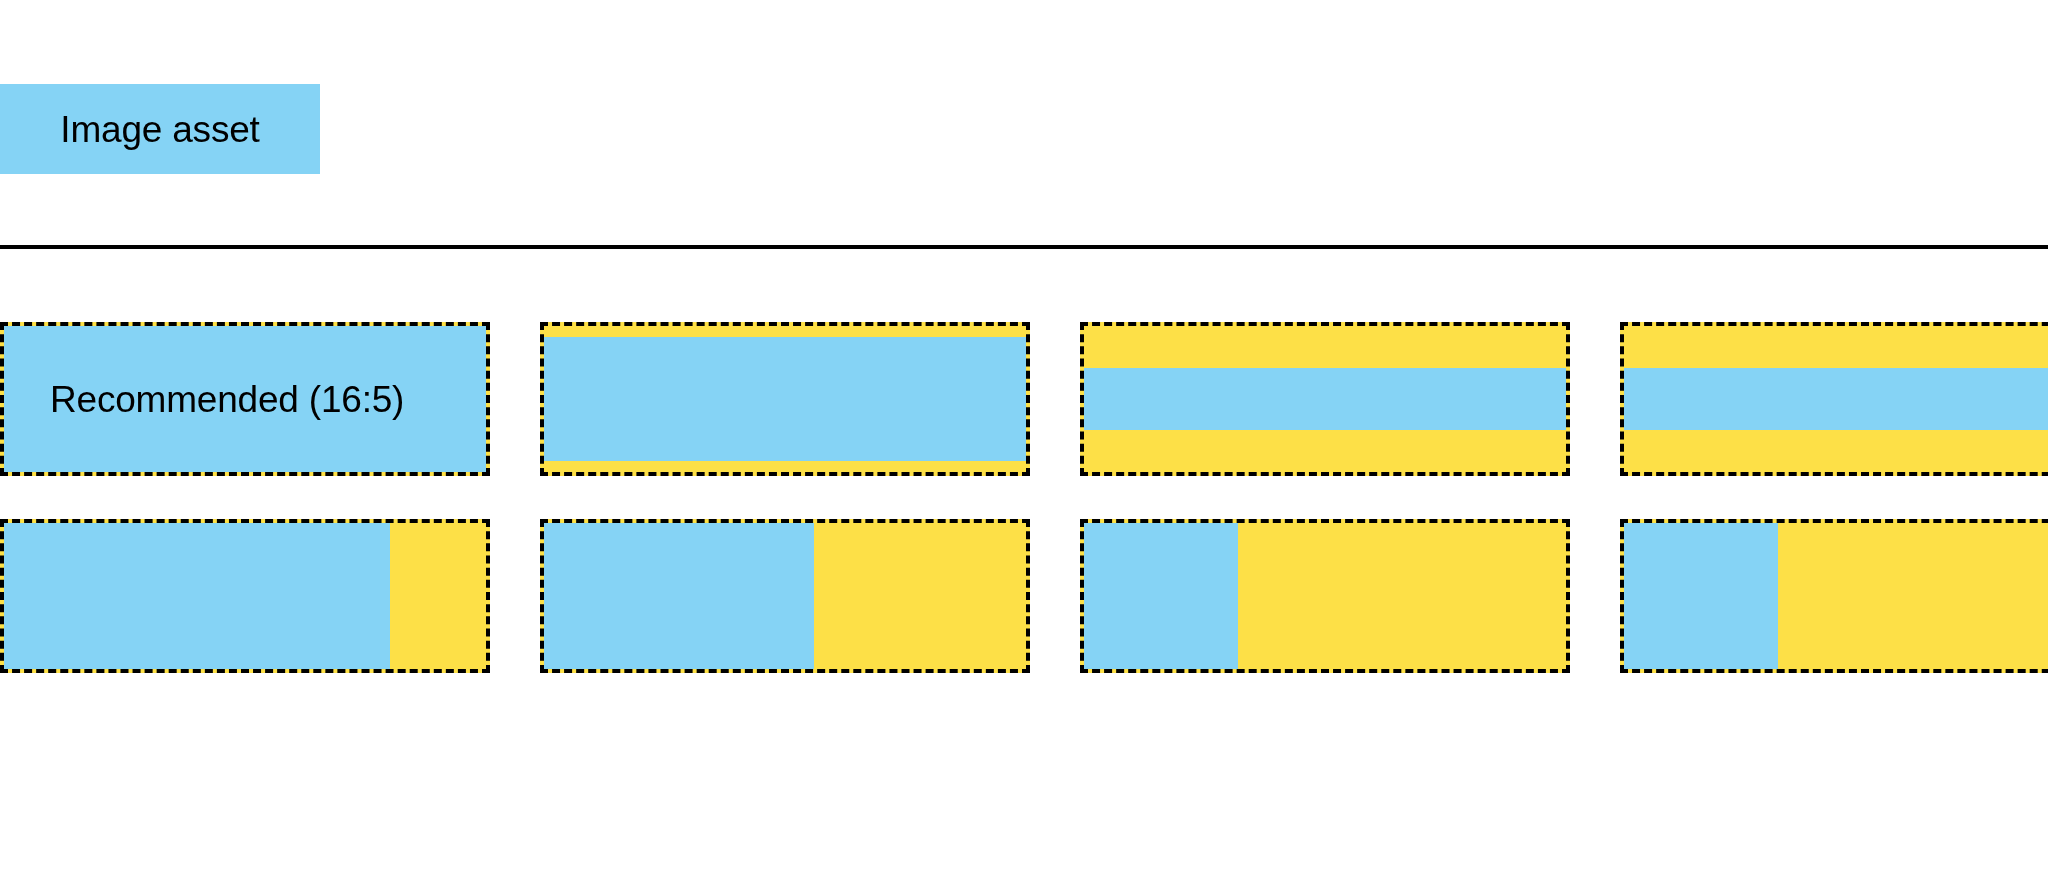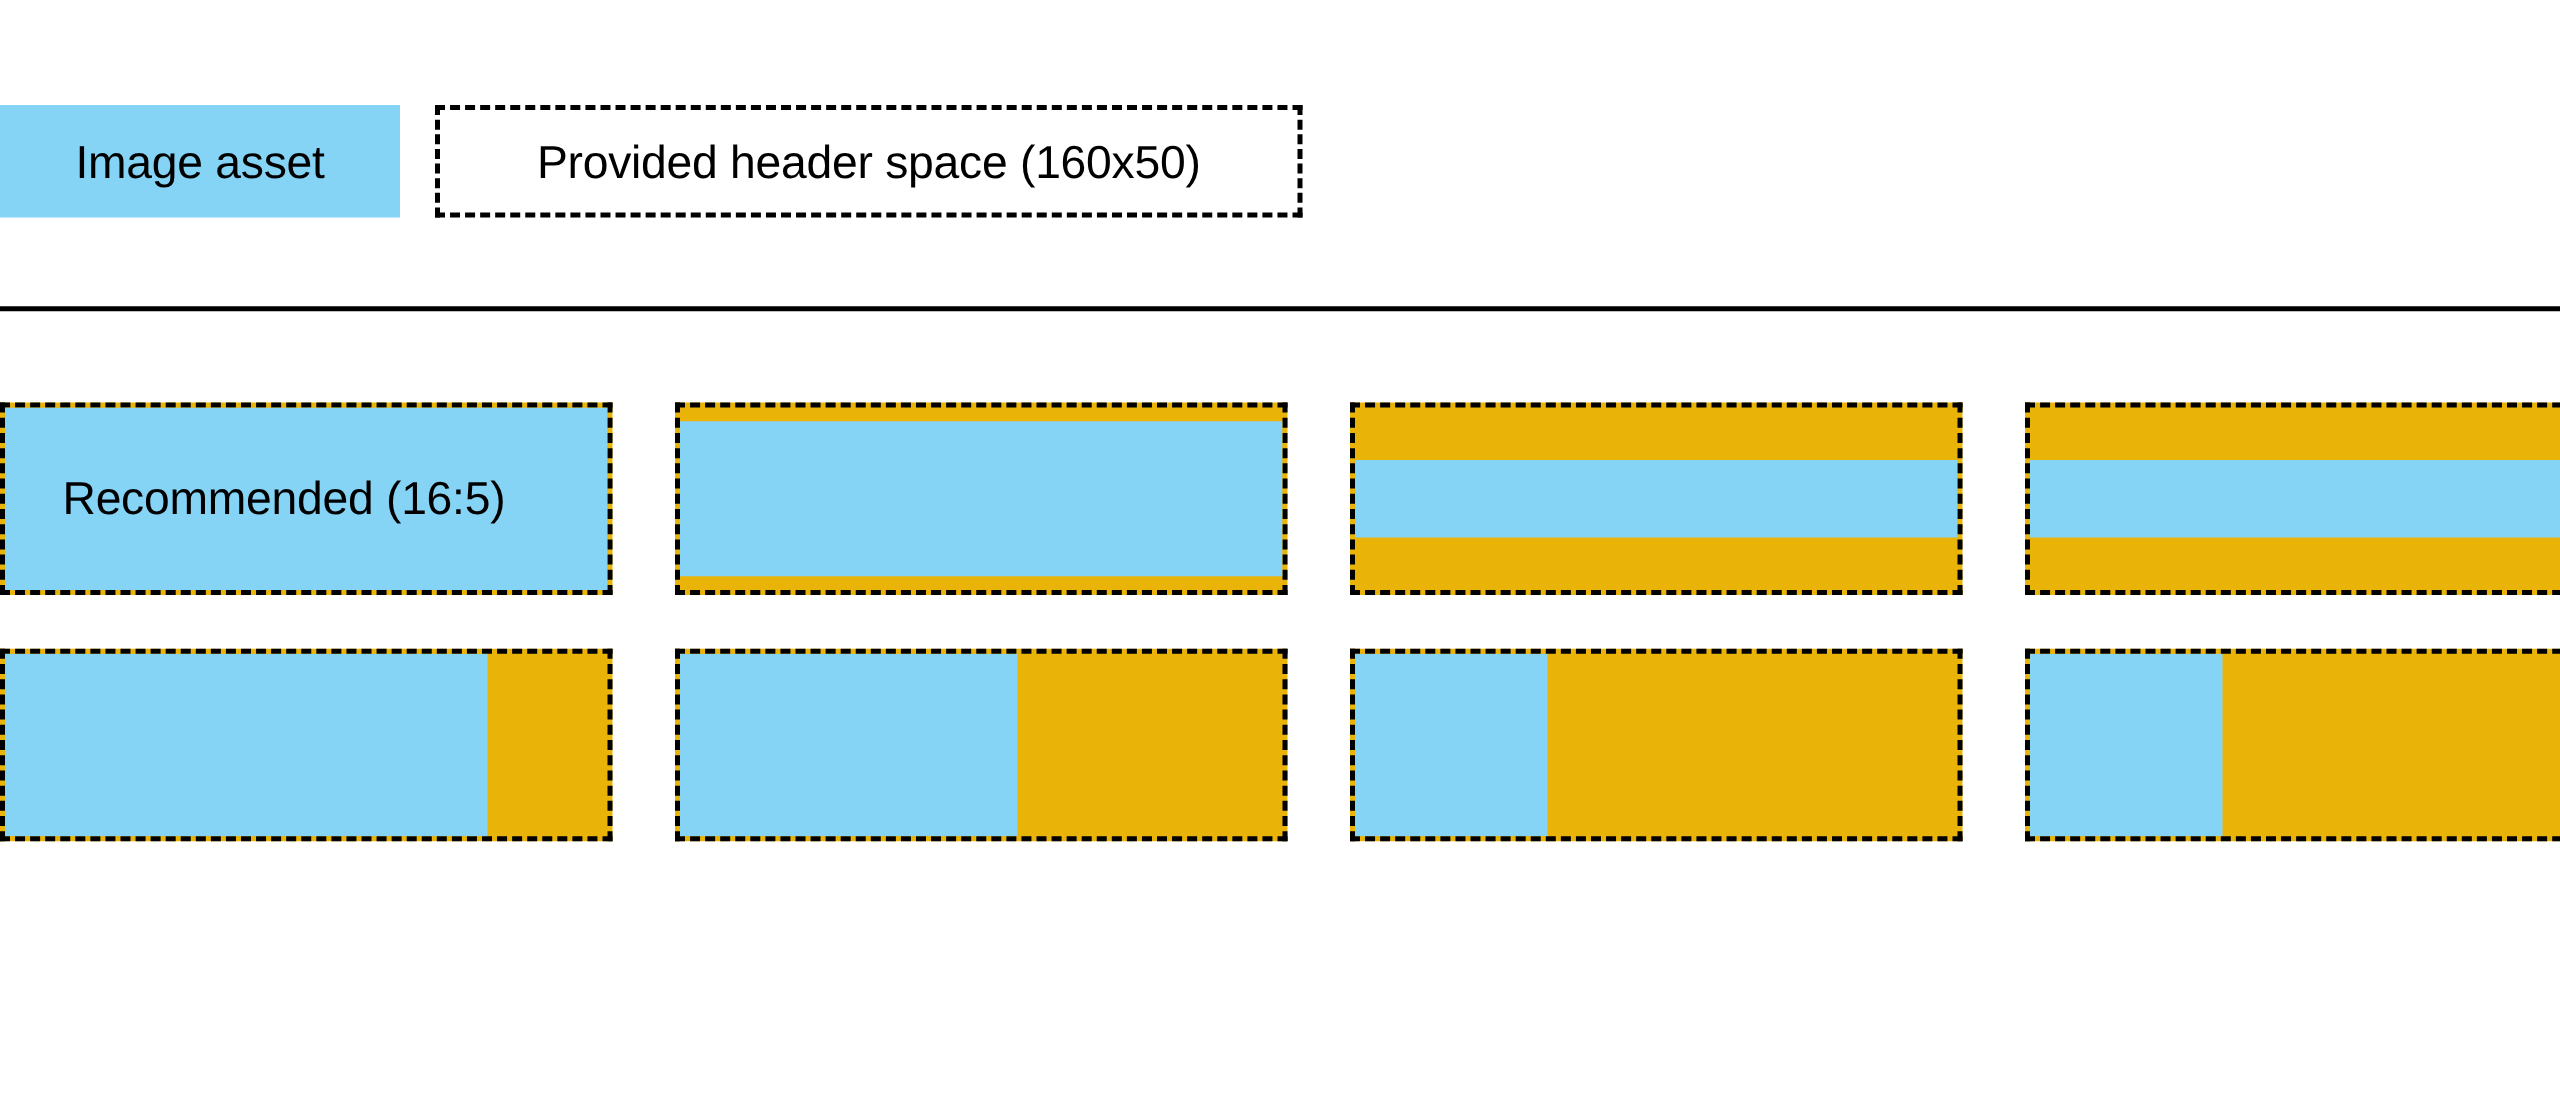--- a/index.html
+++ b/index.html
@@ -84,21 +84,21 @@
     width: 2048px;
     height: 4px;
     background: #000000;
   }
 
   
   .sample {
     position: absolute;
     border: 4px dashed #000000;
     box-sizing: border-box;
-    background: #eab308;
+    background: #fde047;
     overflow: hidden;
     text-align: center;
   }
 
   
   .asset {
     position: absolute;
     background: #85d3f5;
   }
 
@@ -131,23 +131,20 @@
 <body>
 
 <div class="stage">
 
   <div class="legend-row">
 
     <div class="legend-swatch">
       <span class="legend-text">Image asset</span>
     </div>
 
-    <div class="legend-space">
-      <span class="legend-text">Provided header space (160x50)</span>
-    </div>
 
   </div>
 
   <div class="divider"></div>
 
   <div class="sample" id="box-r1c1">
     <div class="asset" style="left:0; top:0; width:100%; height:100%;"></div>
     <span class="sample-label">Recommended (16:5)</span>
   </div>
 

